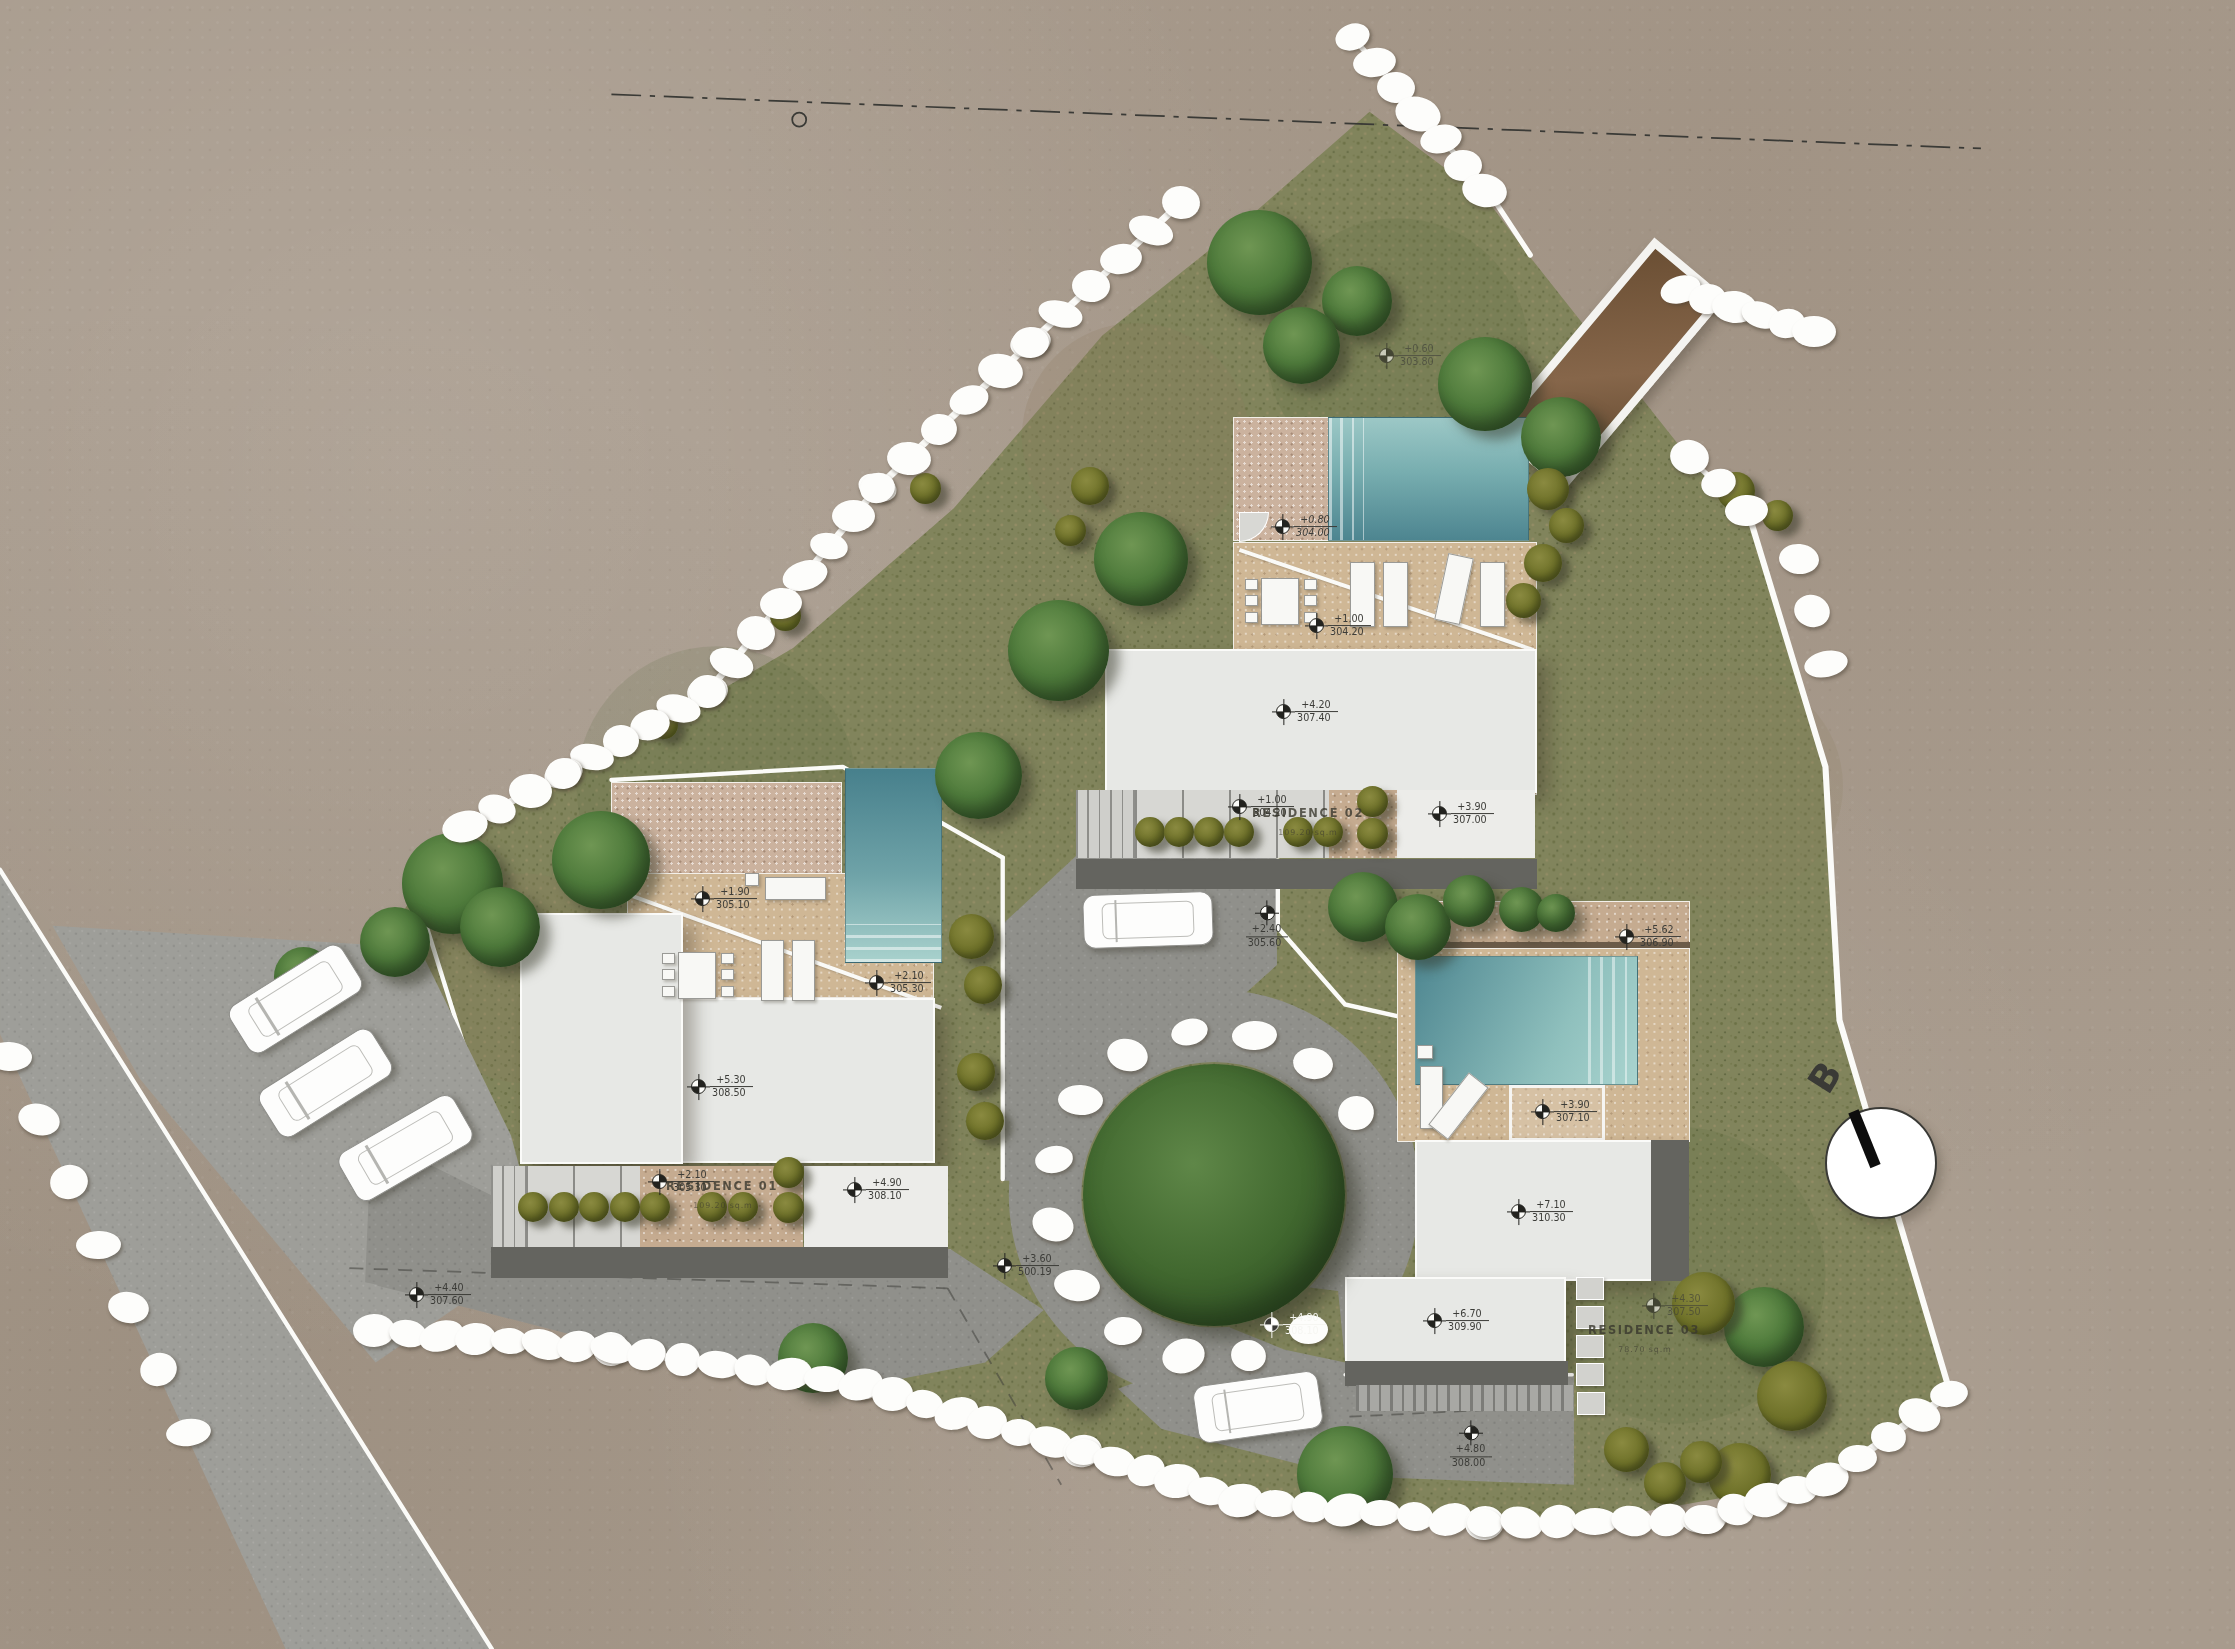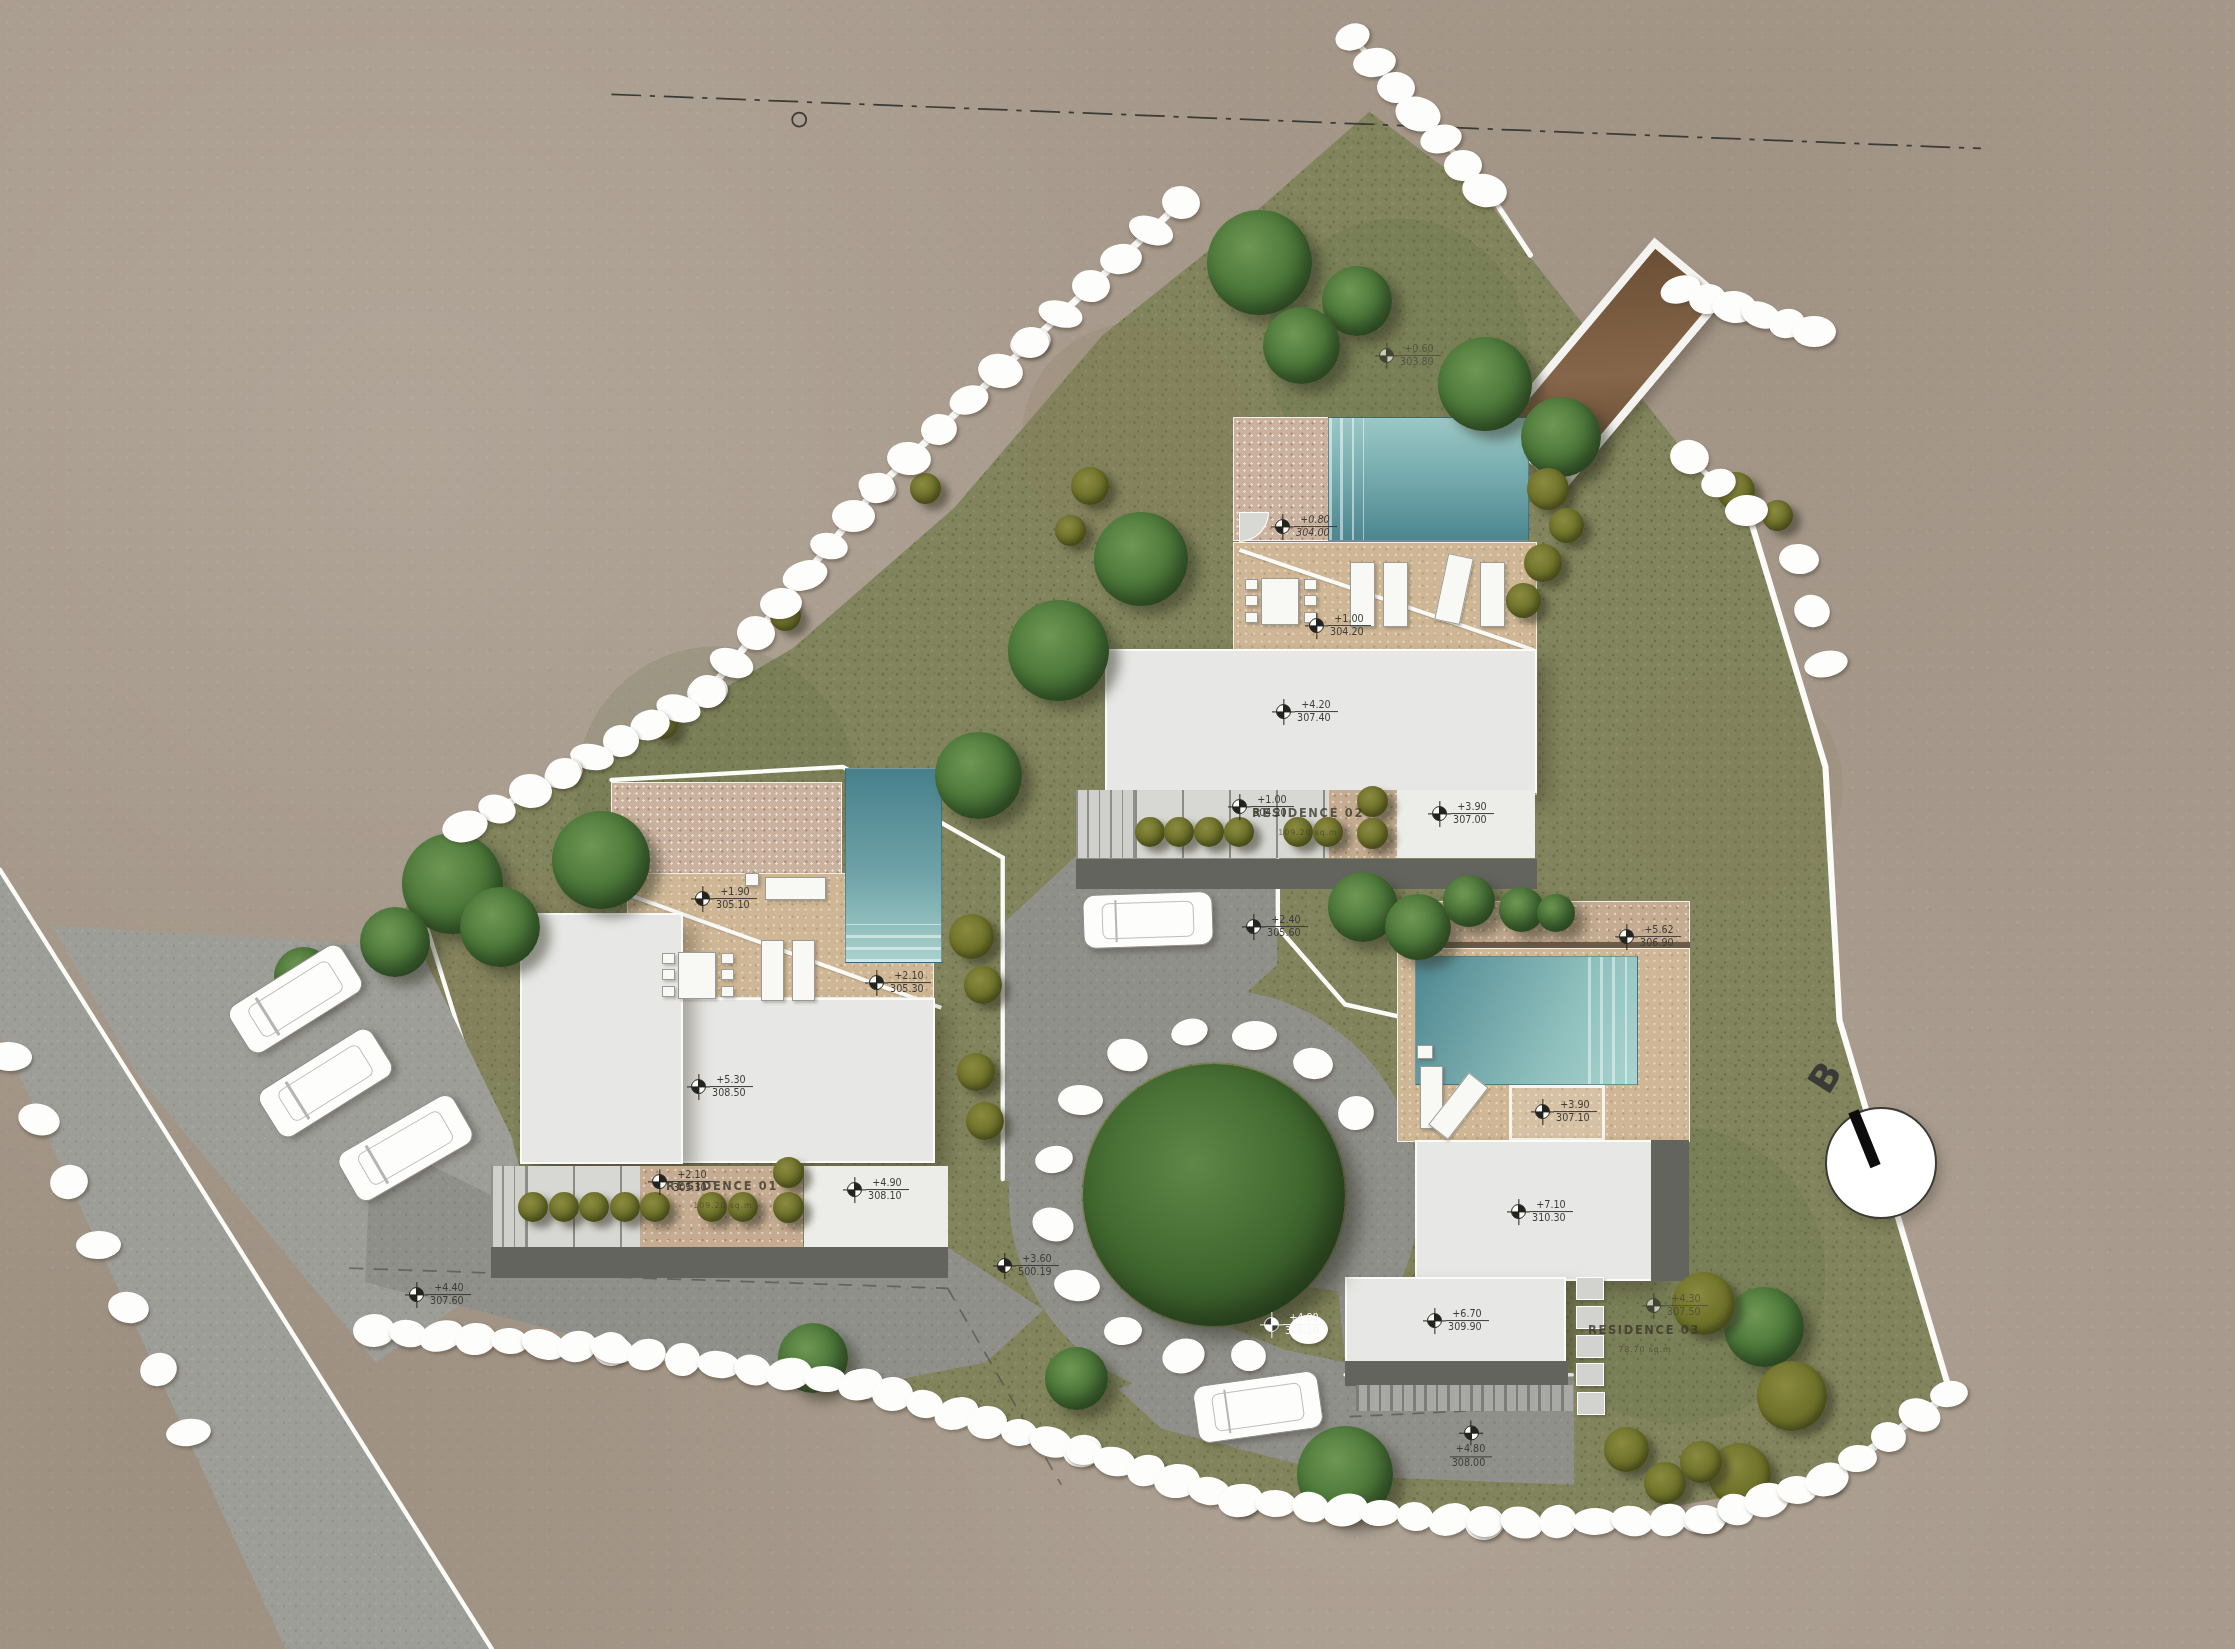--- a/index.html
+++ b/index.html
@@ -578,21 +578,21 @@
           <span class="abs2">307.10</span>
         </span>
       </div>
       <div class="mk" style="left: 1004px; top: 1266px;">
         <span class="bm"></span>
         <span class="fr">
           <span class="rel">+3.60</span>
           <span class="abs2">500.19</span>
         </span>
       </div>
-      <div class="mk" style="left: 1253px; top: 927px;">
+      <div class="mk" style="left: 1253px; top: 927px; flex-direction: column;">
         <span class="bm"></span>
         <span class="fr">
           <span class="rel">+2.40</span>
           <span class="abs2">305.60</span>
         </span>
       </div>
       <div class="mk" style="left: 416px; top: 1295px;">
         <span class="bm"></span>
         <span class="fr">
           <span class="rel">+4.40</span>

